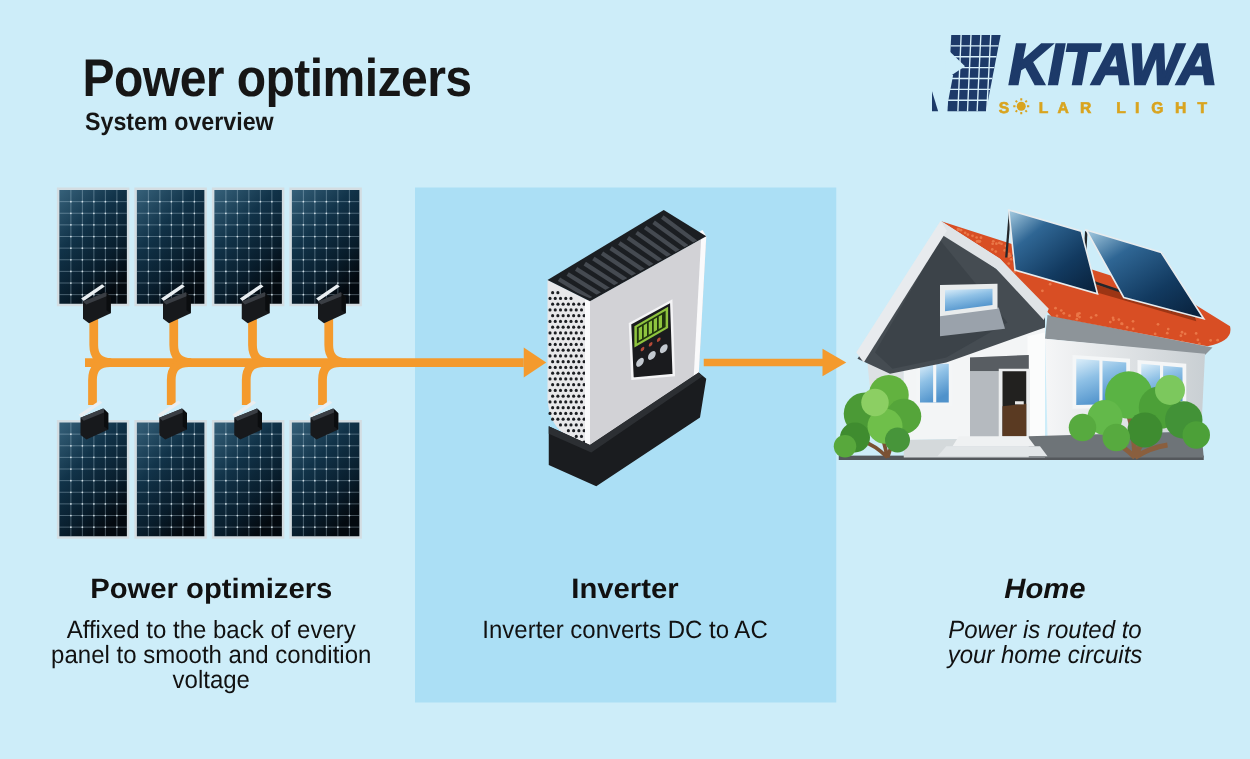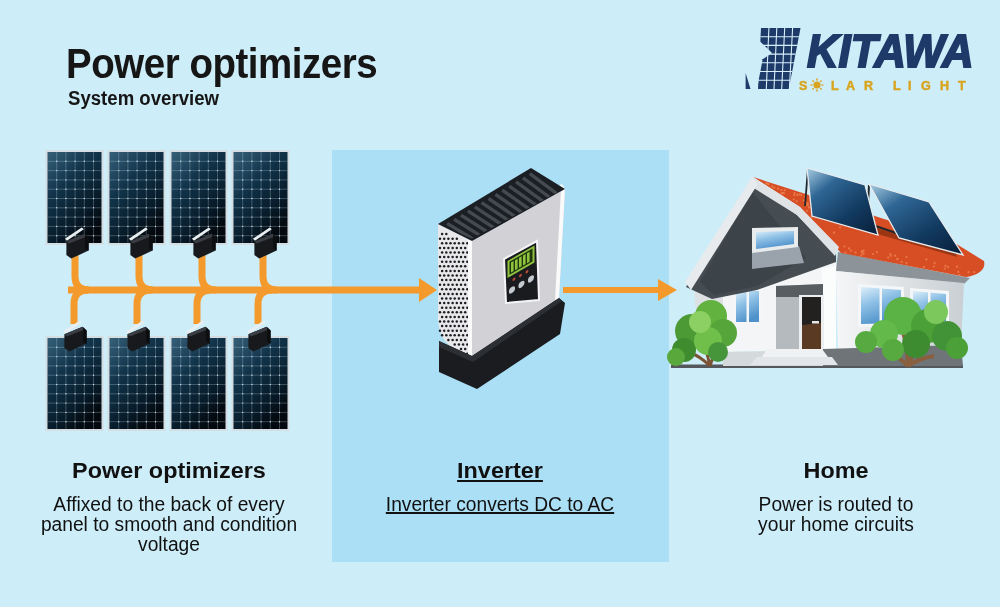--- a/index.html
+++ b/index.html
@@ -18,25 +18,25 @@
 </head>
 <body>
 <div id="midpanel"></div>
 <div class="h1">Power optimizers</div>
 <div class="h2">System overview</div>
 
 <div class="cap" style="left:19px;top:458px;width:300px;">
   <b>Power optimizers</b>
   <div>Affixed to the back of every<br>panel to smooth and condition<br>voltage</div>
 </div>
-<div class="cap" style="left:350px;top:458px;width:300px;text-decoration:underline;">
+<div class="cap" style="left:350px;top:458px;width:300px;">
   <b>Inverter</b>
   <div>Inverter converts DC to AC</div>
 </div>
-<div class="cap" style="left:686px;top:458px;width:300px;">
+<div class="cap" style="left:686px;top:458px;width:300px;font-style:italic;">
   <b>Home</b>
   <div>Power is routed to<br>your home circuits</div>
 </div>
 
 <svg id="gfx" width="1000" height="607" viewBox="0 0 1000 607">
 <defs>
   <linearGradient id="pvg" x1="0" y1="0" x2="0.6" y2="1">
     <stop offset="0" stop-color="#36617a"></stop>
     <stop offset="0.4" stop-color="#113349"></stop>
     <stop offset="0.75" stop-color="#081d2c"></stop>

